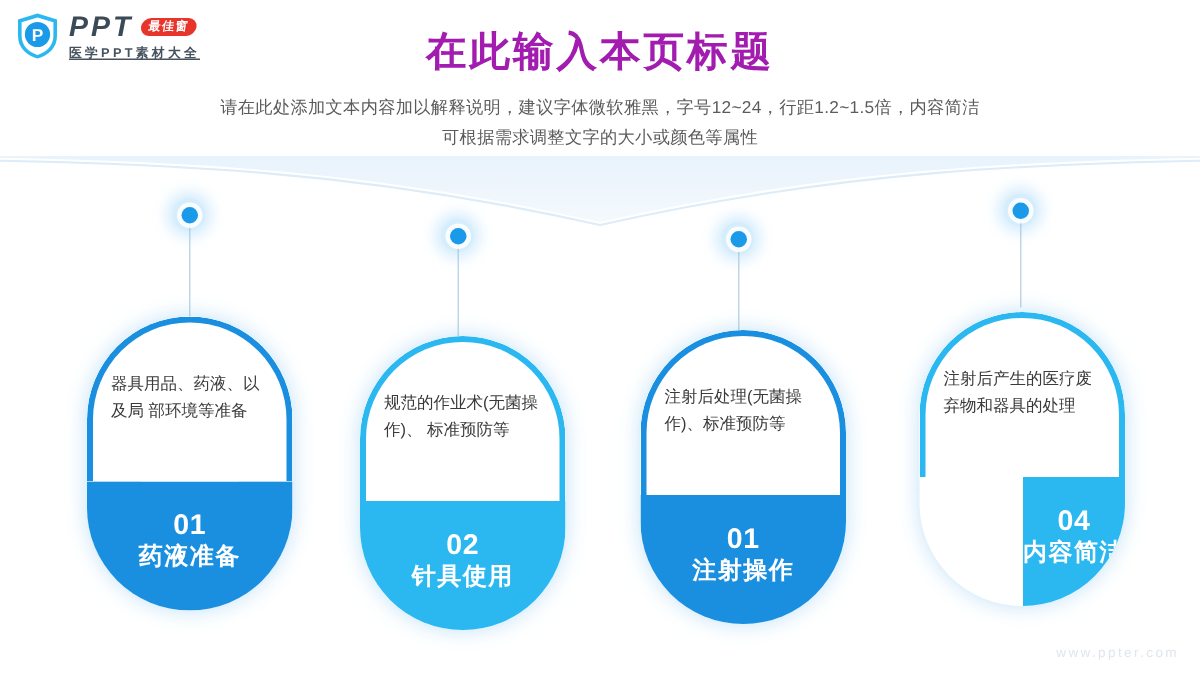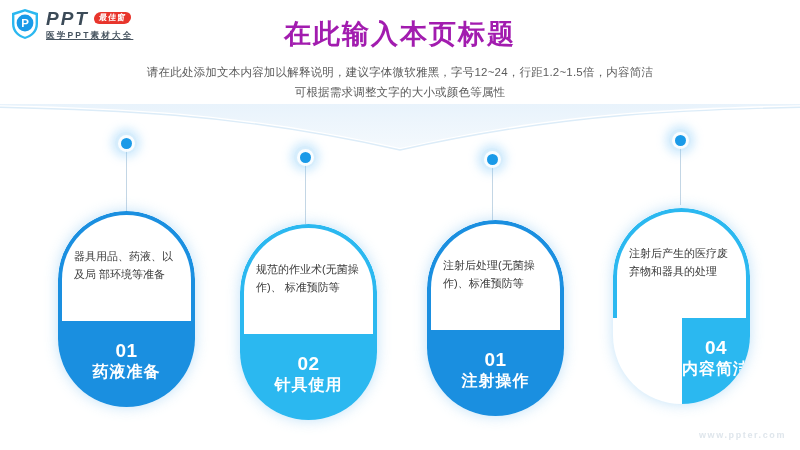--- a/index.html
+++ b/index.html
@@ -93,21 +93,21 @@
   .cap-num{
     font-size:19px;font-weight:bold;color:#ffffff;line-height:1.25;letter-spacing:.5px;
   }
   .cap-label{
     font-size:16px;font-weight:bold;color:#ffffff;line-height:1.3;letter-spacing:1px;
   }
 
   
   .watermark{
     position:absolute;right:14px;bottom:10px;
-    font-size:9px;color:#dfe6ec;letter-spacing:1.6px;font-weight:bold;
+    font-size:9px;color:#dfe6ec;letter-spacing:1.6px;
   }
 </style>
 </head>
 <body>
 
 <div class="stage">
 
   <div class="logo">
     <div class="logo-shield">
       <svg viewBox="0 0 30 32">

